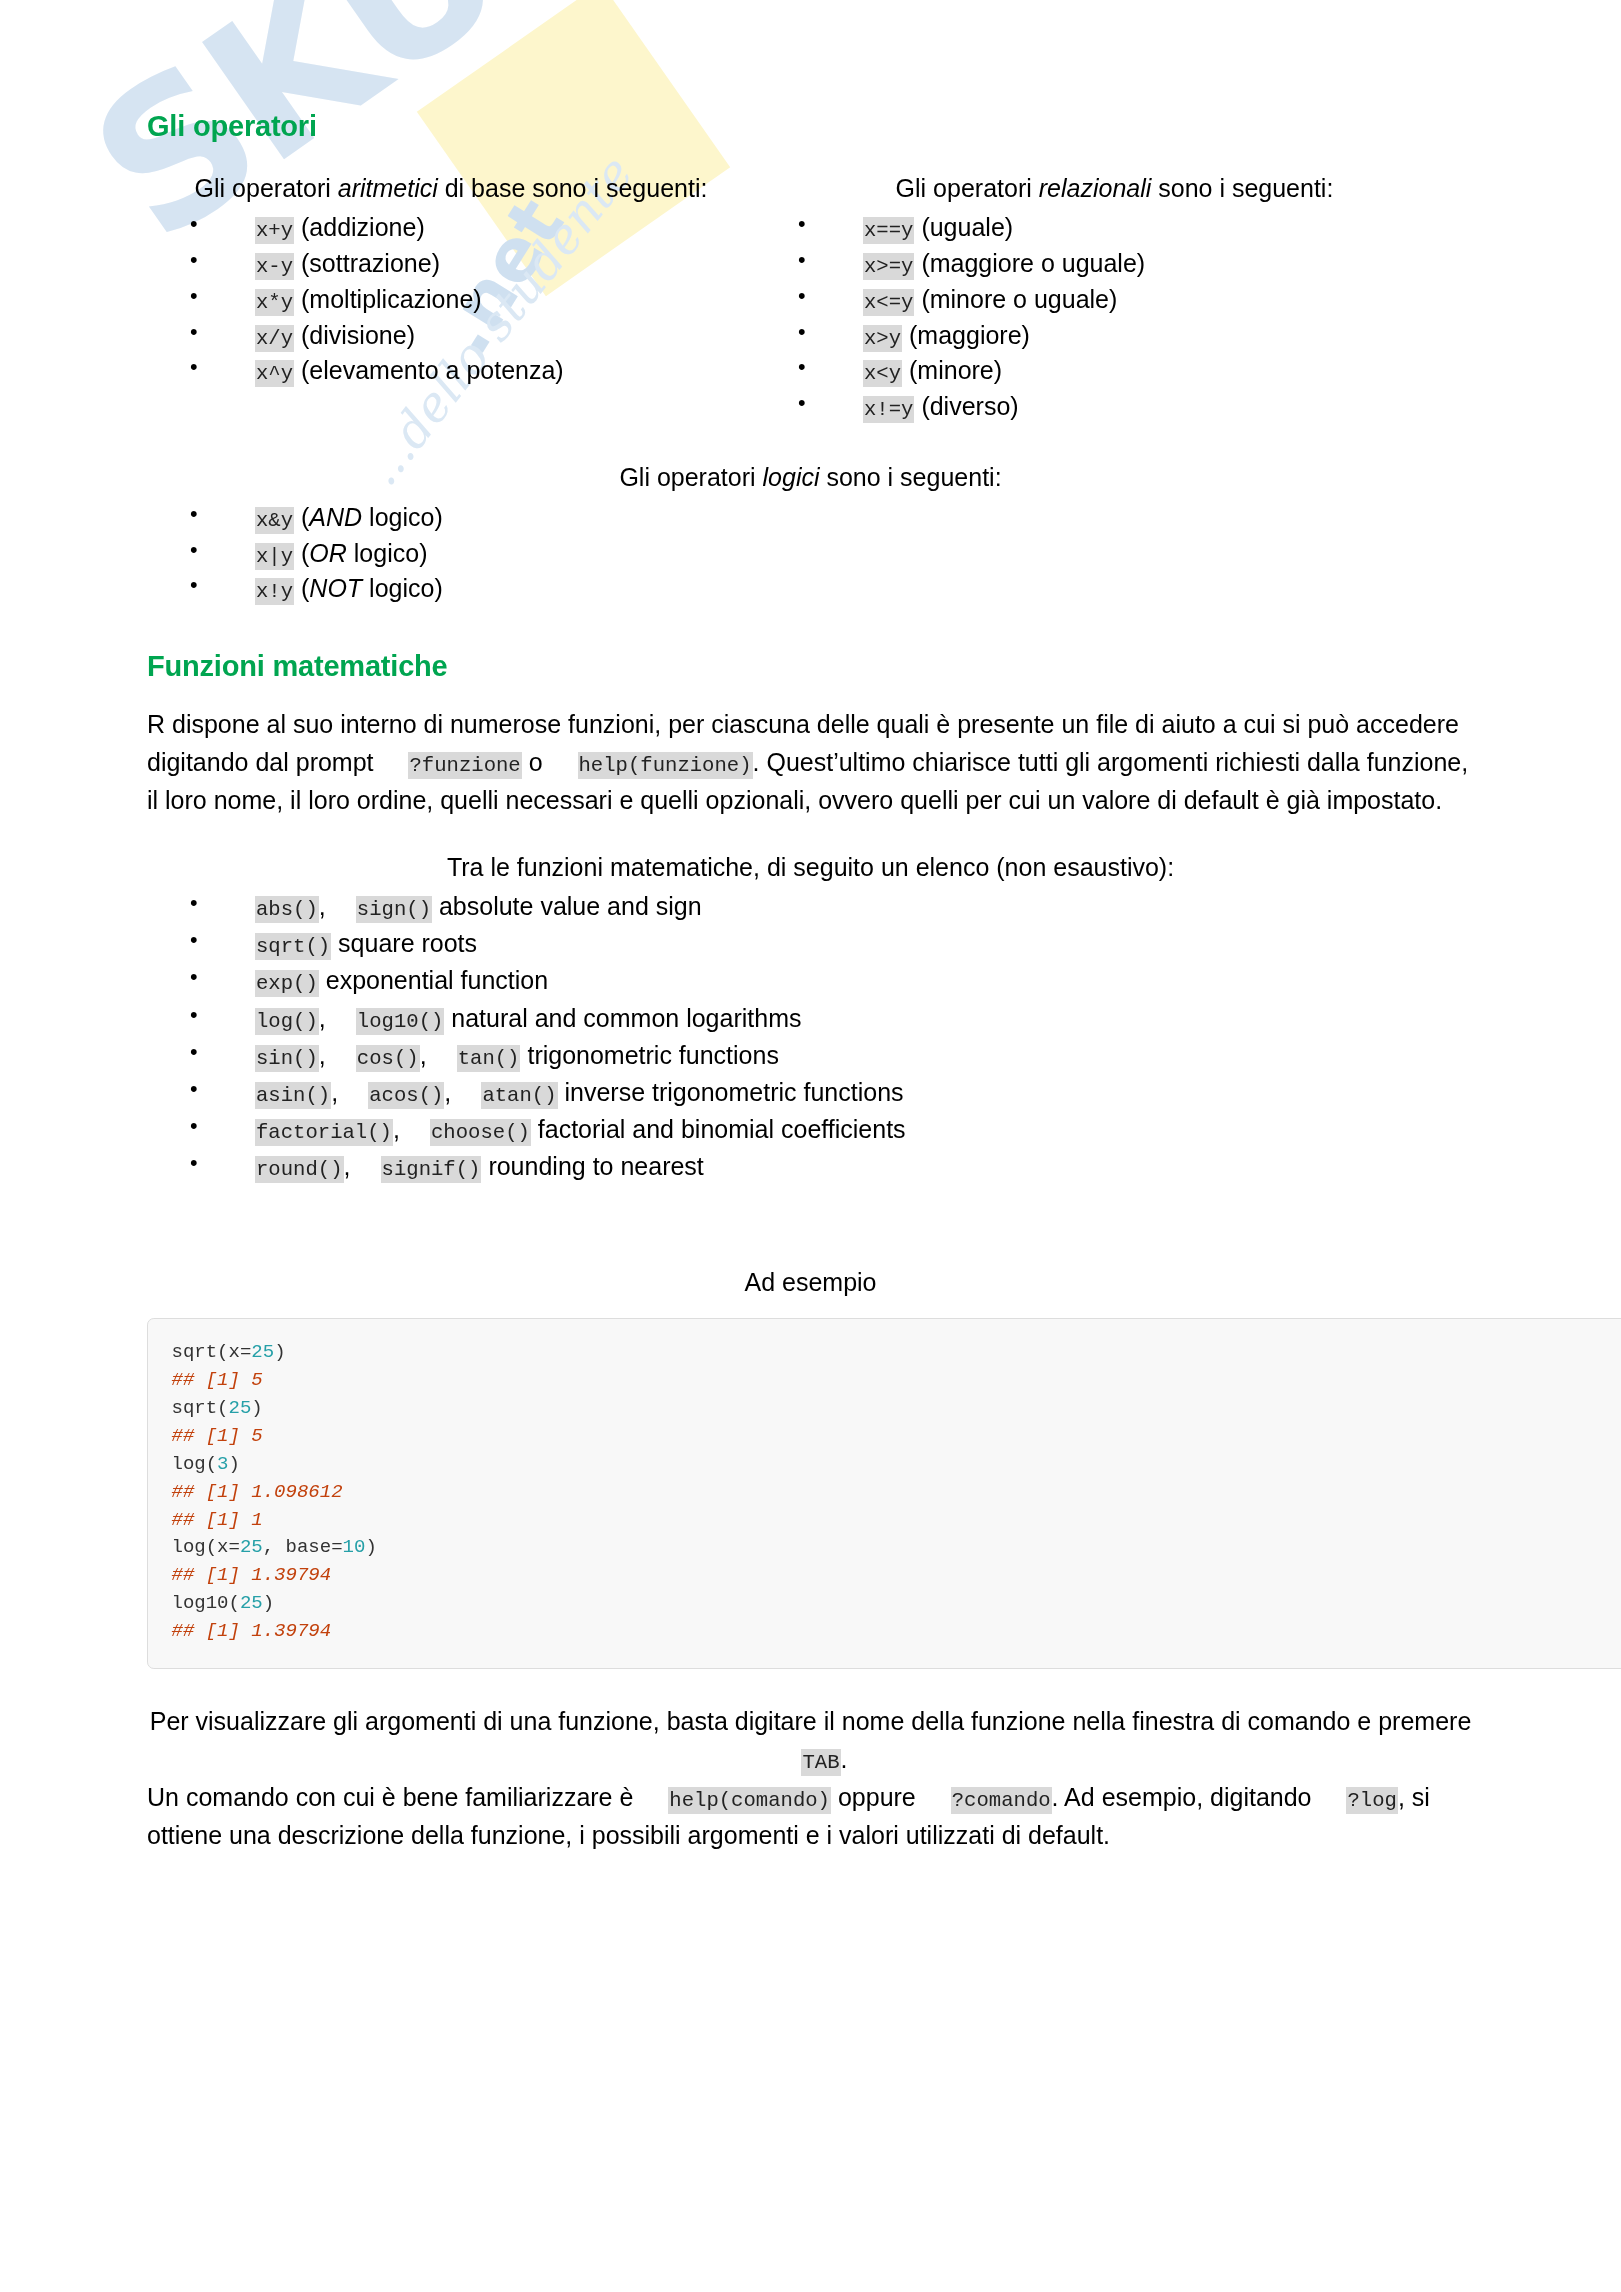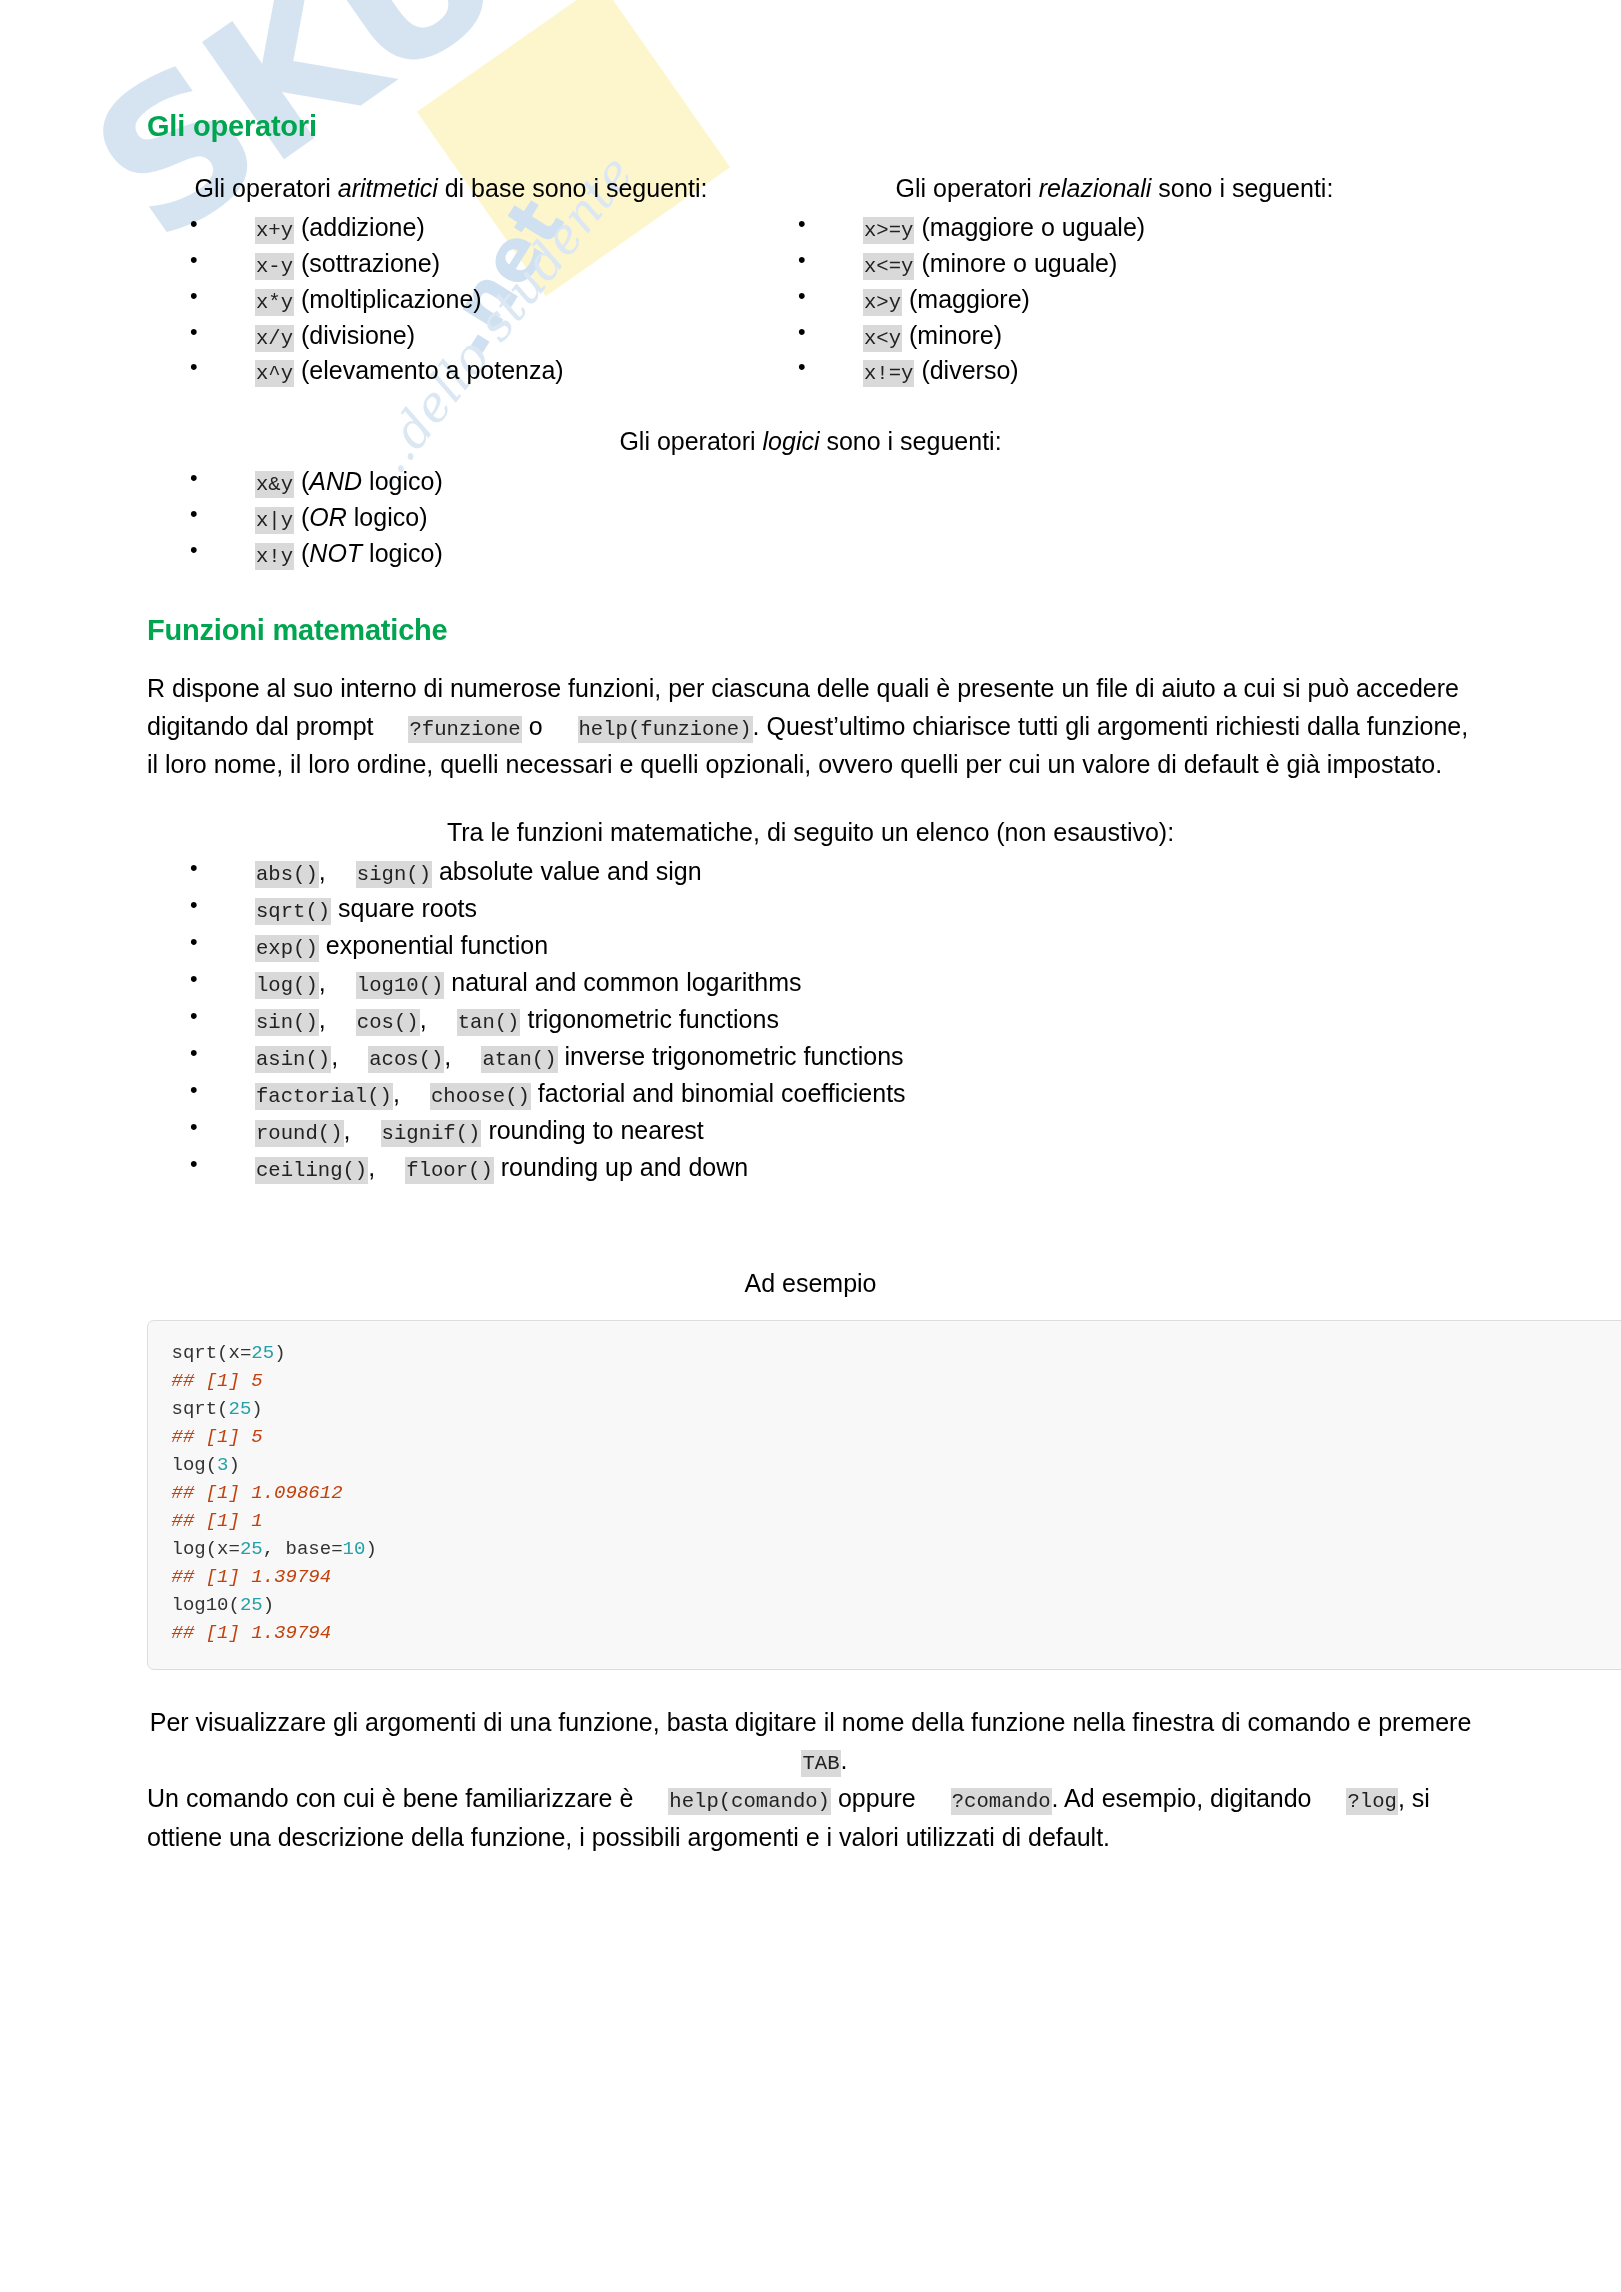--- a/index.html
+++ b/index.html
@@ -214,20 +214,21 @@
         <li><code class="inline">x/y</code><span> (divisione)</span></li>
         <li><code class="inline">x^y</code><span> (elevamento a potenza)</span></li>
       </ul>
     </div>
 
     <div class="col-right">
       <p class="body-text tight">
         <span>Gli operatori </span><em class="it">relazionali</em><span> sono i seguenti:</span>
       </p>
       <ul class="op-list">
+        <li><code class="inline">x==y</code><span> (uguale)</span></li>
         <li><code class="inline">x&gt;=y</code><span> (maggiore o uguale)</span></li>
         <li><code class="inline">x&lt;=y</code><span> (minore o uguale)</span></li>
         <li><code class="inline">x&gt;y</code><span> (maggiore)</span></li>
         <li><code class="inline">x&lt;y</code><span> (minore)</span></li>
         <li><code class="inline">x!=y</code><span> (diverso)</span></li>
       </ul>
     </div>
   </div>
 
   <div class="gap-md"></div>
@@ -255,21 +256,20 @@
 
   <ul class="fn-list">
     <li><code class="inline">abs()</code>, <code class="inline">sign()</code><span> absolute value and sign</span></li>
     <li><code class="inline">sqrt()</code><span> square roots</span></li>
     <li><code class="inline">exp()</code><span> exponential function</span></li>
     <li><code class="inline">log()</code>, <code class="inline">log10()</code><span> natural and common logarithms</span></li>
     <li><code class="inline">sin()</code>, <code class="inline">cos()</code>, <code class="inline">tan()</code><span> trigonometric functions</span></li>
     <li><code class="inline">asin()</code>, <code class="inline">acos()</code>, <code class="inline">atan()</code><span> inverse trigonometric functions</span></li>
     <li><code class="inline">factorial()</code>, <code class="inline">choose()</code><span> factorial and binomial coefficients</span></li>
     <li><code class="inline">round()</code>, <code class="inline">signif()</code><span> rounding to nearest</span></li>
-    <li><code class="inline">ceiling()</code>, <code class="inline">floor()</code><span> rounding up and down</span></li>
   </ul>
 
   <div class="gap-md"></div>
 
 
   <div class="gap-lg"></div>
 
   <p class="body-text tight">Ad esempio</p>
 
   <div class="codeblock">

